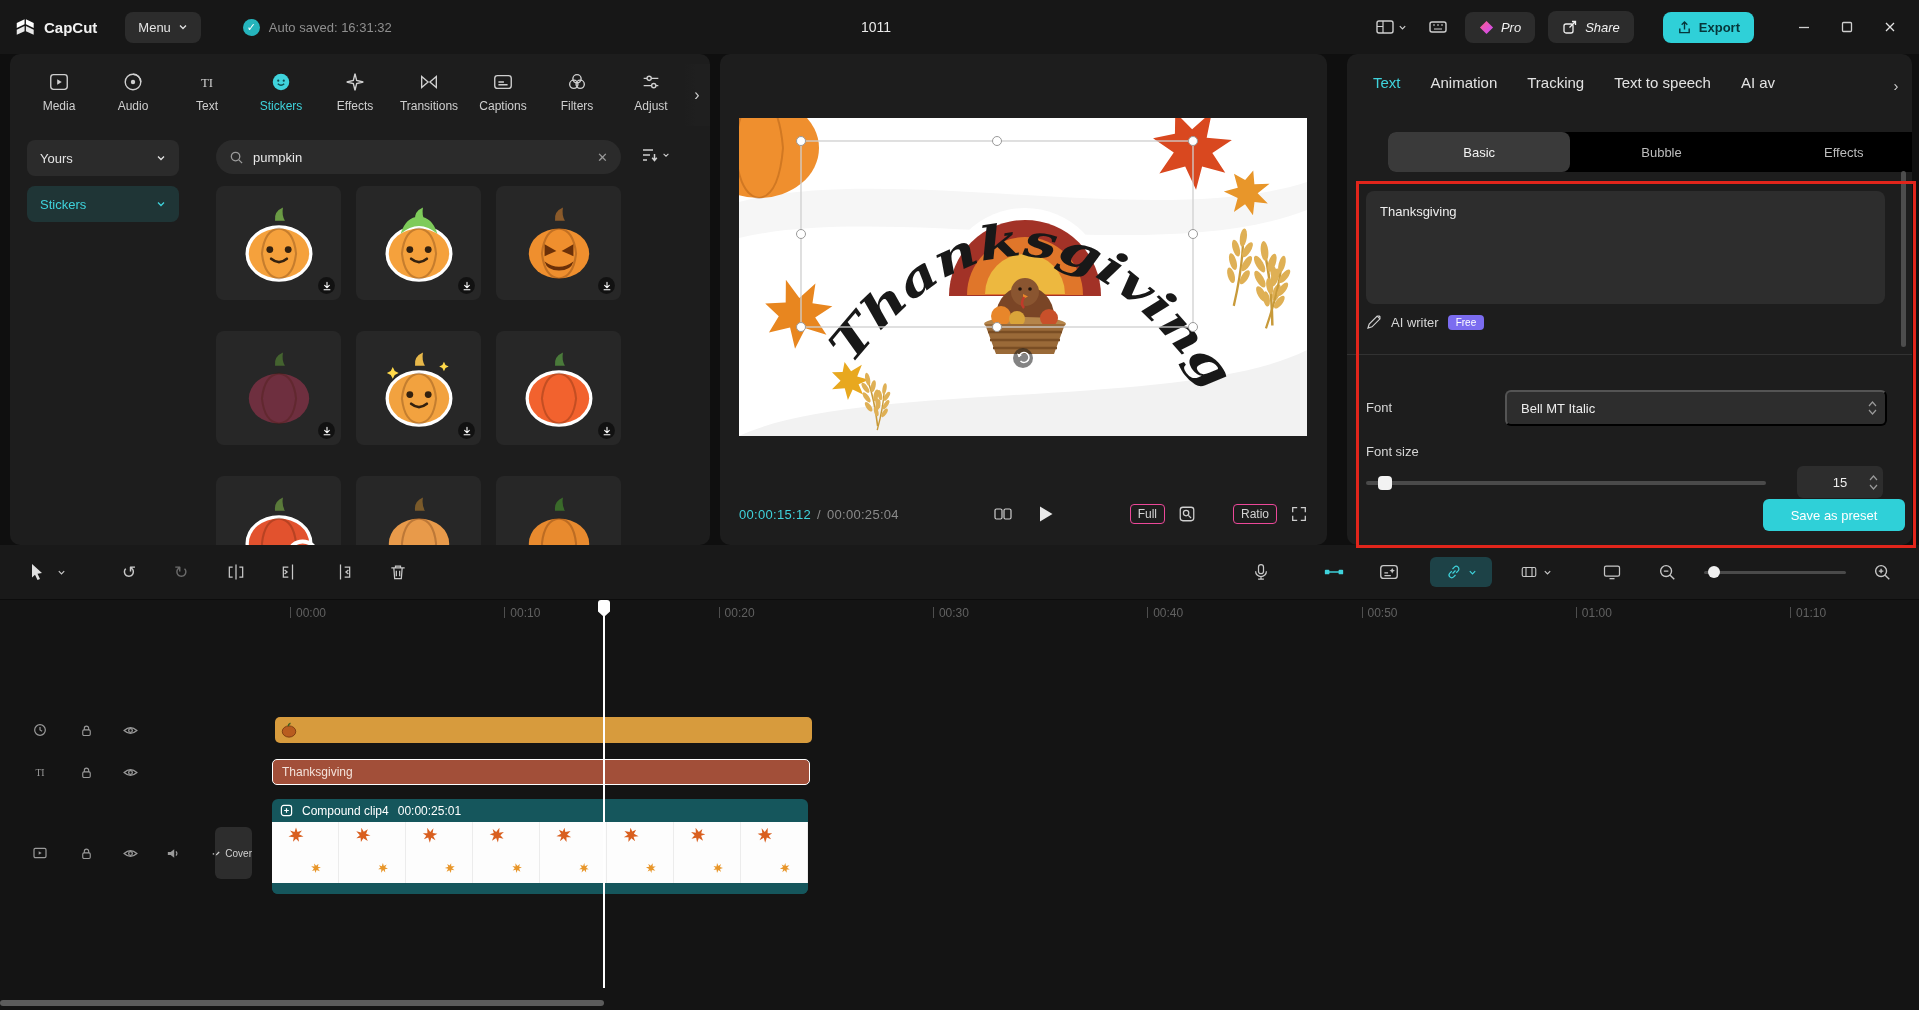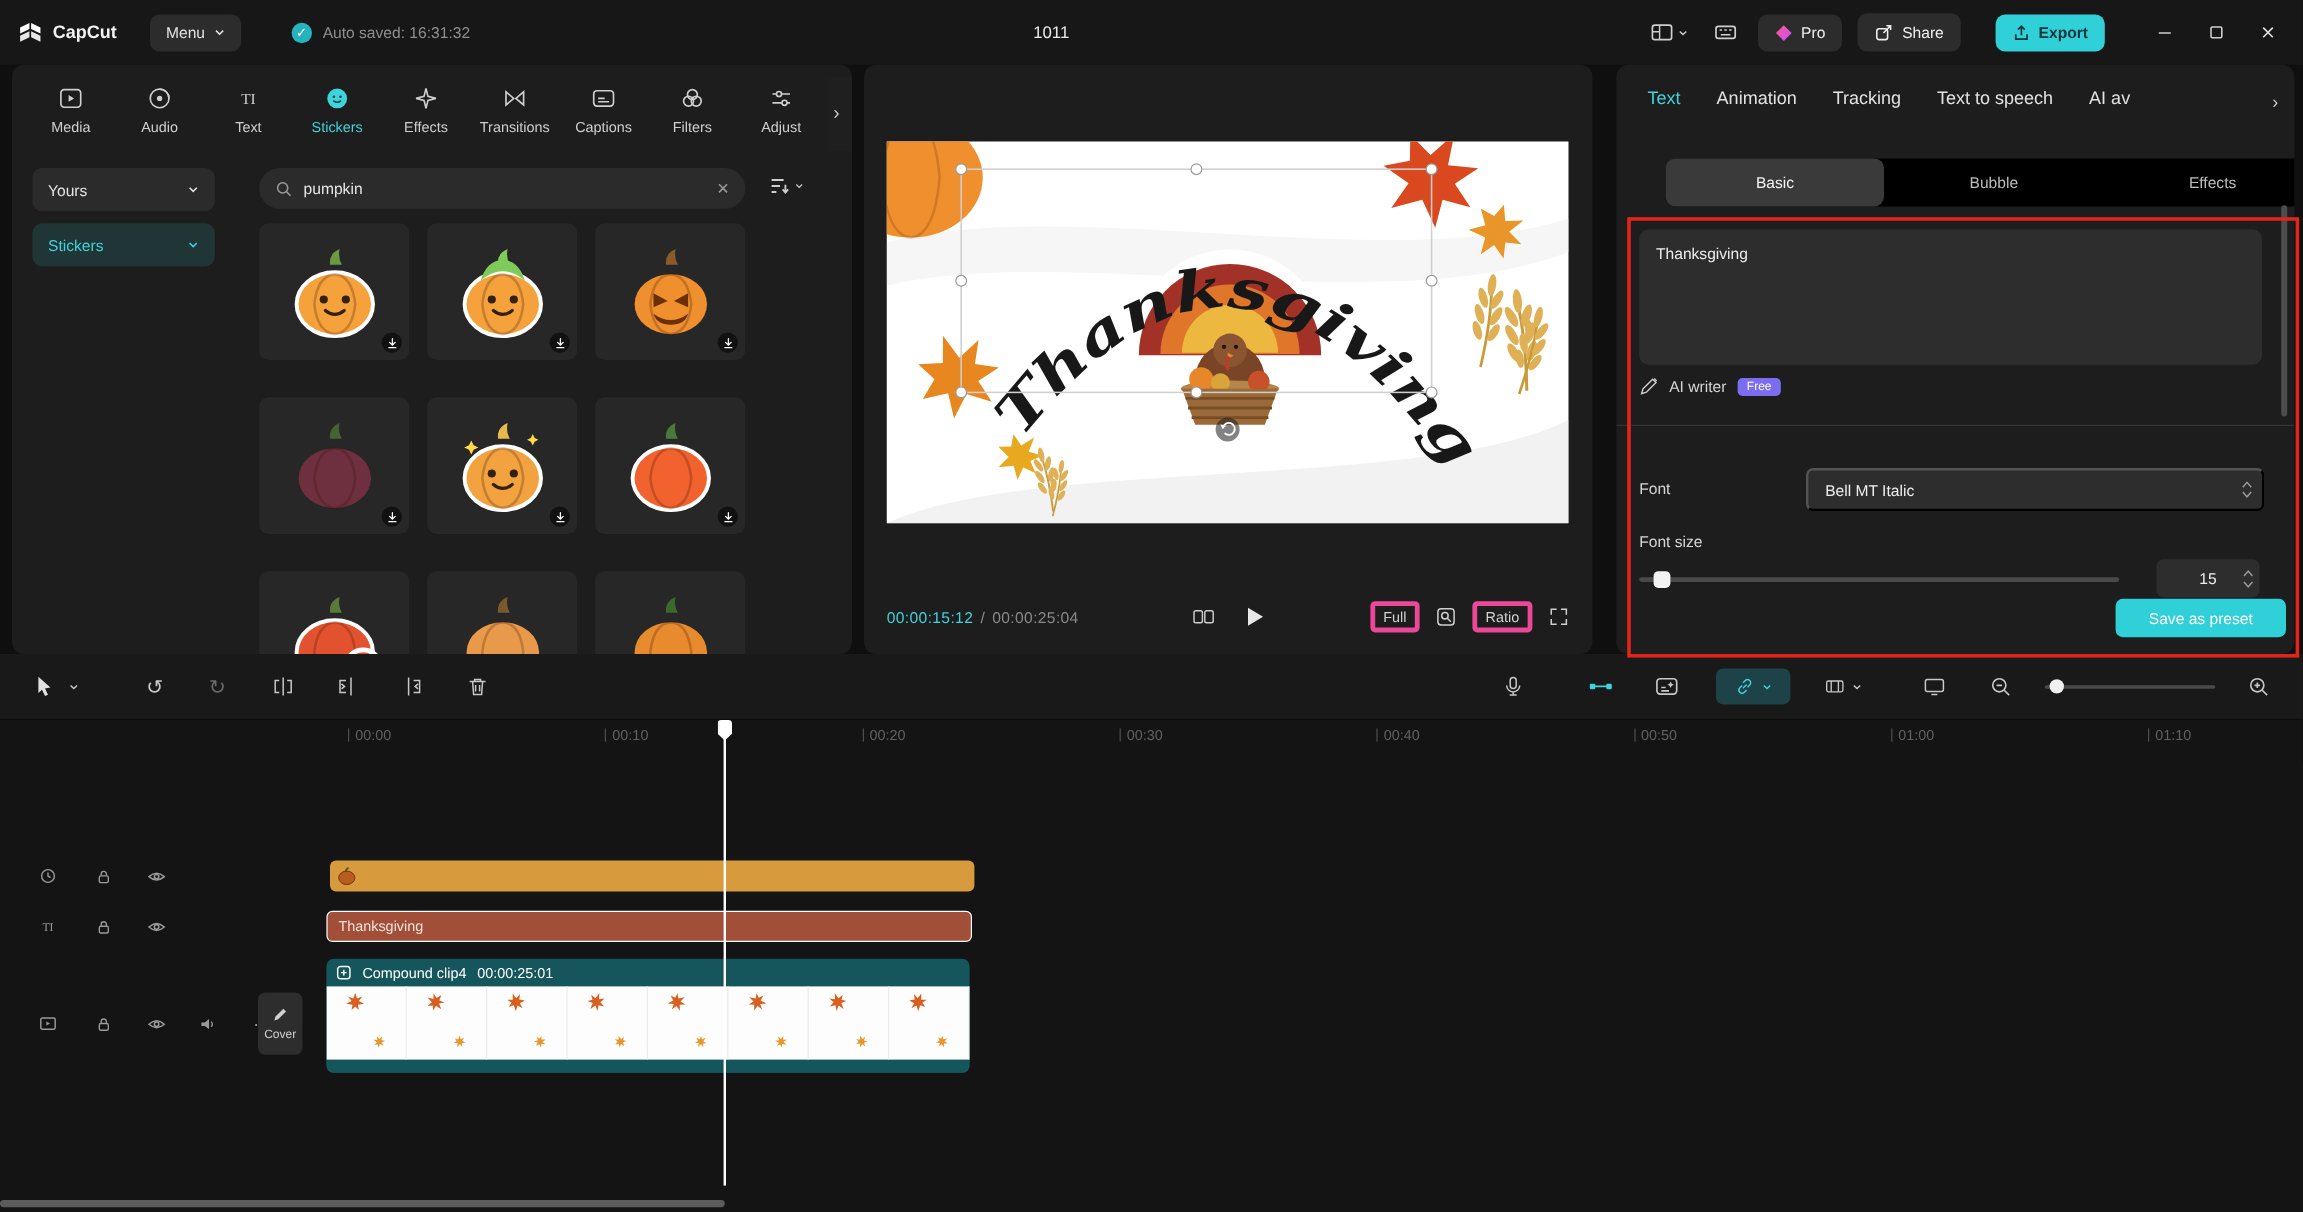--- a/index.html
+++ b/index.html
@@ -11,21 +11,21 @@
   .topbar{position:absolute;left:0;top:0;width:100%;height:54px;background:#171717;display:flex;align-items:center;padding:0 14px;}
   .logo{display:flex;align-items:center;gap:8px;}
   .logo-text{font-size:15px;font-weight:bold;color:#f2f2f2;}
   .menu-btn{margin-left:28px;background:#2c2c2c;border:none;border-radius:8px;padding:8px 13px;color:#e3e3e3;font-size:13px;display:flex;align-items:center;gap:7px;font-family:inherit;}
   .autosave{margin-left:42px;display:flex;align-items:center;gap:9px;color:#8f8f8f;font-size:13px;}
   .check{width:17px;height:17px;border-radius:50%;background:#25b4bc;color:#fff;font-size:11px;display:flex;align-items:center;justify-content:center;}
   .tb-title{position:absolute;left:876px;top:50%;transform:translate(-50%,-50%);color:#eaeaea;font-size:14px;}
   .tb-right{margin-left:auto;display:flex;align-items:center;gap:13px;}
   .icon-btn{background:none;border:none;color:#cfcfcf;display:flex;align-items:center;gap:3px;padding:4px;}
   .pill{border:none;border-radius:8px;padding:8px 14px;display:flex;align-items:center;gap:7px;font-size:13px;font-family:inherit;}
-  .pill.dark{background:#2c2c2c;color:#f0f0f0;}
+  .pill.dark{background:#2c2c2c;color:#f0f0f0;font-style:italic;}
   .pill.cyan{background:#2fd0d8;color:#06363a;font-weight:bold;margin-left:16px;}
   .win{background:none;border:none;width:30px;height:30px;display:flex;align-items:center;justify-content:center;}
   .win.first{margin-left:22px;}
 
   
   .panel{position:absolute;background:#1d1d1d;border-radius:10px;overflow:hidden;}
   #media-panel{left:10px;top:54px;width:700px;height:491px;}
   #player-panel{left:720px;top:54px;width:607px;height:491px;}
   #inspector-panel{left:1347px;top:54px;width:565px;height:491px;}
 
@@ -47,21 +47,21 @@
 
   
   .player-header{height:50px;display:flex;align-items:center;padding:0 18px;font-size:14px;color:#eaeaea;}
   .ham{margin-left:auto;background:none;border:none;color:#cfcfcf;}
   .canvas{position:absolute;left:19px;top:64px;width:568px;height:318px;background:#fff;}
   .player-controls{position:absolute;left:0;right:0;top:440px;height:40px;display:flex;align-items:center;padding:0 19px;}
   .time{font-size:13px;color:#8a8a8a;display:flex;gap:6px;letter-spacing:.3px;}
   .time .cur{color:#3fd3dc;}
   .center-controls{position:absolute;left:50%;transform:translateX(-50%);display:flex;align-items:center;gap:26px;}
   .right-controls{margin-left:auto;display:flex;align-items:center;gap:13px;}
-  .pill-sm{border:4px solid #ec4899;border-radius:4px;color:#d2d2d2;font-size:12px;padding:2px 7px;background:none;font-family:inherit;}
+  .pill-sm{border:1px solid #ec4899;border-radius:4px;color:#d2d2d2;font-size:12px;padding:2px 7px;background:none;font-family:inherit;margin-left:24px;}
   .ctl{background:none;border:none;color:#cfcfcf;display:flex;}
 
   
   .insp-tabs{display:flex;gap:30px;padding:20px 26px 0;font-size:15px;color:#e2e2e2;white-space:nowrap;overflow:hidden;}
   .insp-tab{background:none;border:none;color:inherit;font-size:15px;font-family:inherit;}
   .insp-tab.active{color:#3fd3dc;}
   .insp-more{position:absolute;right:4px;top:20px;width:24px;height:22px;background:#1d1d1d;color:#cfcfcf;border:none;font-size:15px;}
   .subtabs{position:absolute;left:9px;top:78px;width:547px;height:40px;background:#000000;border-radius:8px;display:flex;margin-left:32px;}
   .subtab{flex:1;display:flex;align-items:center;justify-content:center;font-size:13px;color:#bdbdbd;background:none;border:none;border-radius:8px;font-family:inherit;}
   .subtab.active{background:#3a3a3a;color:#f2f2f2;}
@@ -97,21 +97,21 @@
   .rlab{position:absolute;top:6px;font-size:12px;color:#616161;}
   .thdr{position:absolute;color:#9a9a9a;background:none;border:none;display:flex;align-items:center;justify-content:center;width:22px;height:22px;}
   .clip-sticker{position:absolute;left:275px;top:117px;width:537px;height:26px;background:#d79b3d;border-radius:5px;display:flex;align-items:center;padding:0 5px;}
   .clip-text{position:absolute;left:272px;top:159px;width:538px;height:26px;background:#a24f39;border:1.5px solid #ffffff;border-radius:5px;display:flex;align-items:center;padding:0 9px;font-size:12px;color:#f3e2da;}
   .clip-video{position:absolute;left:272px;top:199px;width:536px;height:95px;border-radius:6px;overflow:hidden;background:#15565c;}
   .cv-head{height:23px;display:flex;align-items:center;gap:9px;padding:0 8px;font-size:12px;color:#fff;}
   .cv-thumbs{height:61px;background:#fdfdfd;display:flex;position:relative;}
   .seg{flex:1;position:relative;border-right:1px solid #ececec;overflow:hidden;}
   .tleaf{position:absolute;}
   .cv-foot{height:23px;background:#15565c;}
-  .cover-btn{position:absolute;left:215px;top:227px;width:37px;height:52px;background:#2d2d2d;border:none;border-radius:6px;display:flex;flex-direction:column;align-items:center;justify-content:center;gap:5px;font-size:10px;color:#d2d2d2;font-family:inherit;}
+  .cover-btn{position:absolute;left:215px;top:227px;width:37px;height:52px;background:#2d2d2d;border:none;border-radius:6px;display:flex;flex-direction:row;align-items:center;justify-content:center;gap:5px;font-size:10px;color:#d2d2d2;font-family:inherit;}
   .playhead{position:absolute;left:598px;top:0;width:12px;height:390px;z-index:30;}
   .ph-line{position:absolute;left:5px;top:4px;width:2px;height:384px;background:#fff;}
   .ph-handle{position:absolute;left:0;top:0;width:12px;height:17px;background:#fff;border-radius:3px;clip-path:polygon(0 0,100% 0,100% 68%,50% 100%,0 68%);}
   .h-scroll{position:absolute;left:0;top:400px;width:604px;height:6px;background:#5c5c5c;border-radius:3px;}
 </style>
 </head>
 <body>
 
 <header class="topbar">
   <span class="logo">

